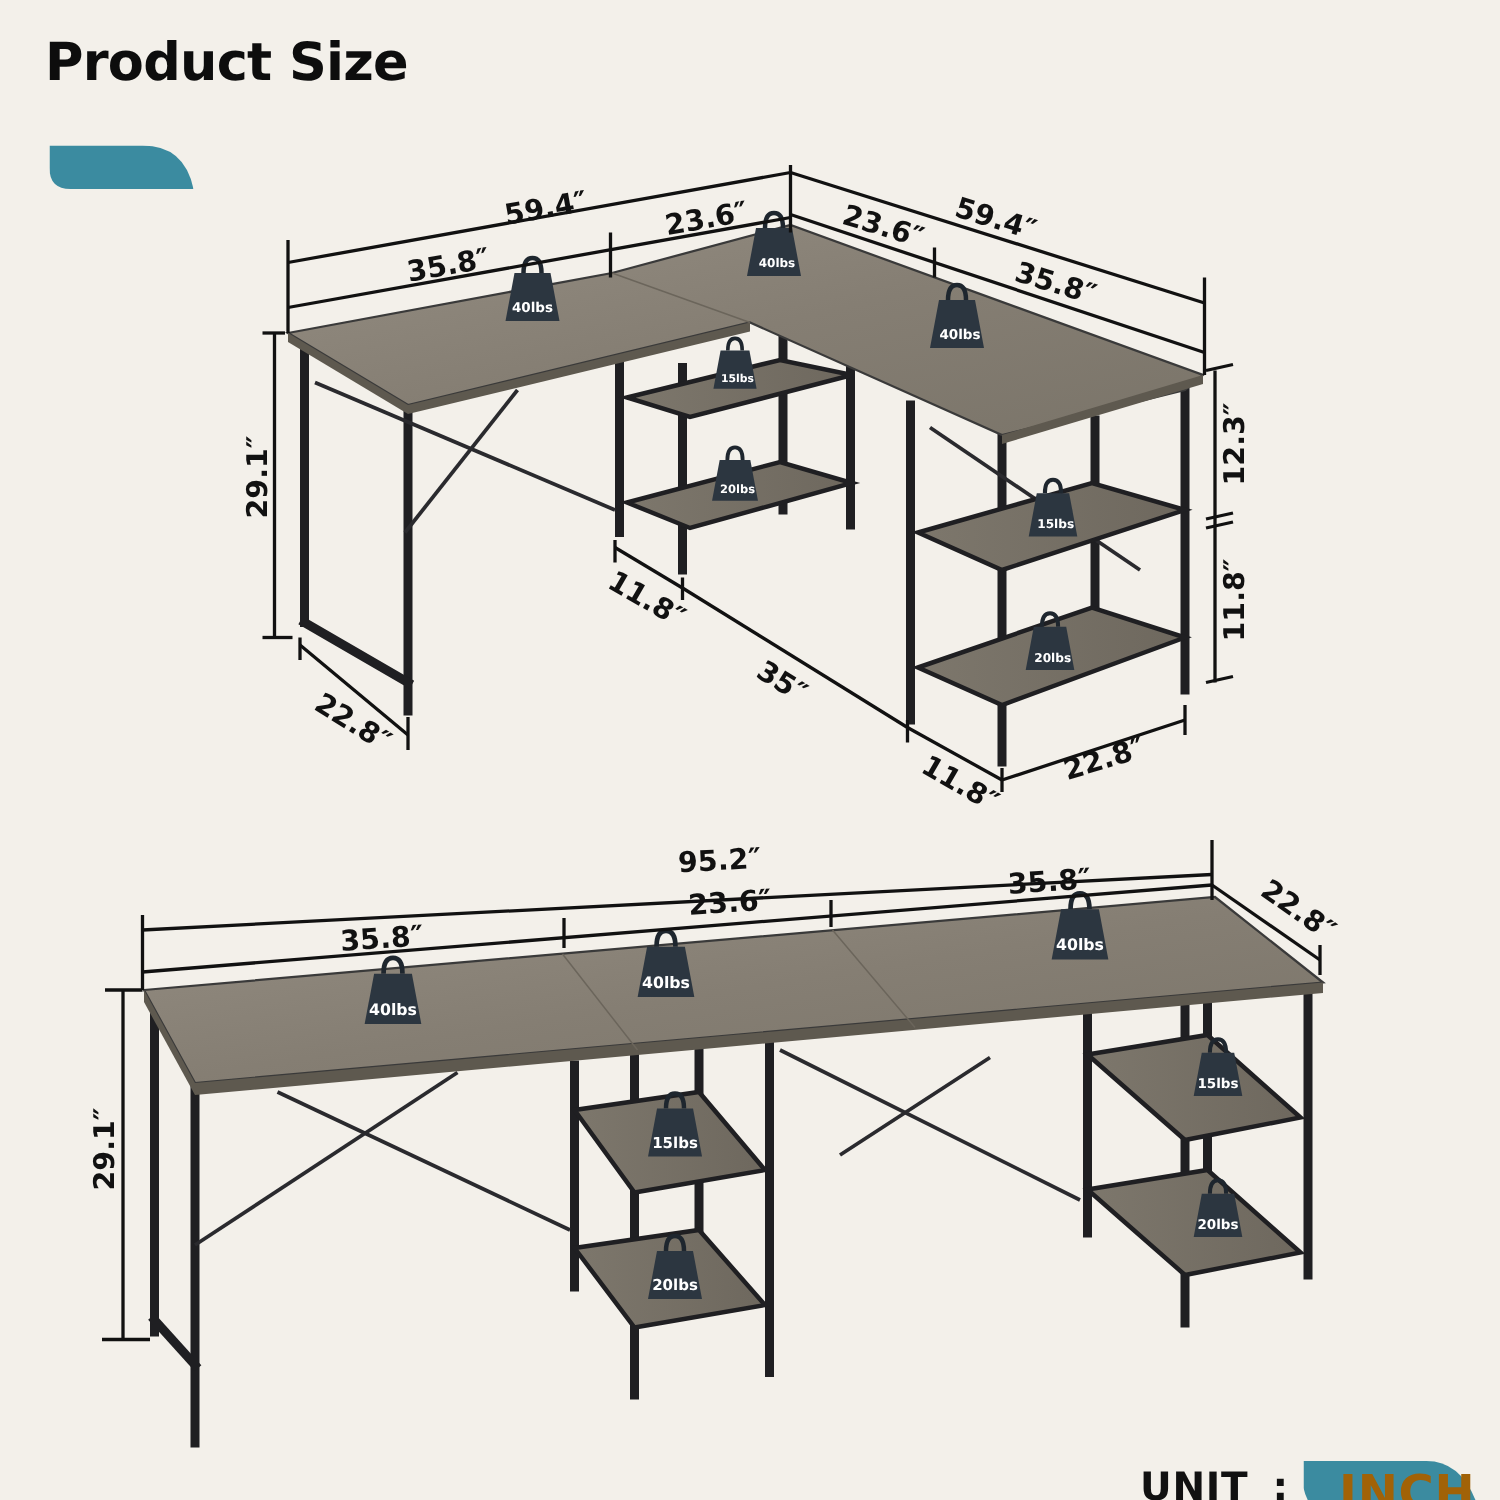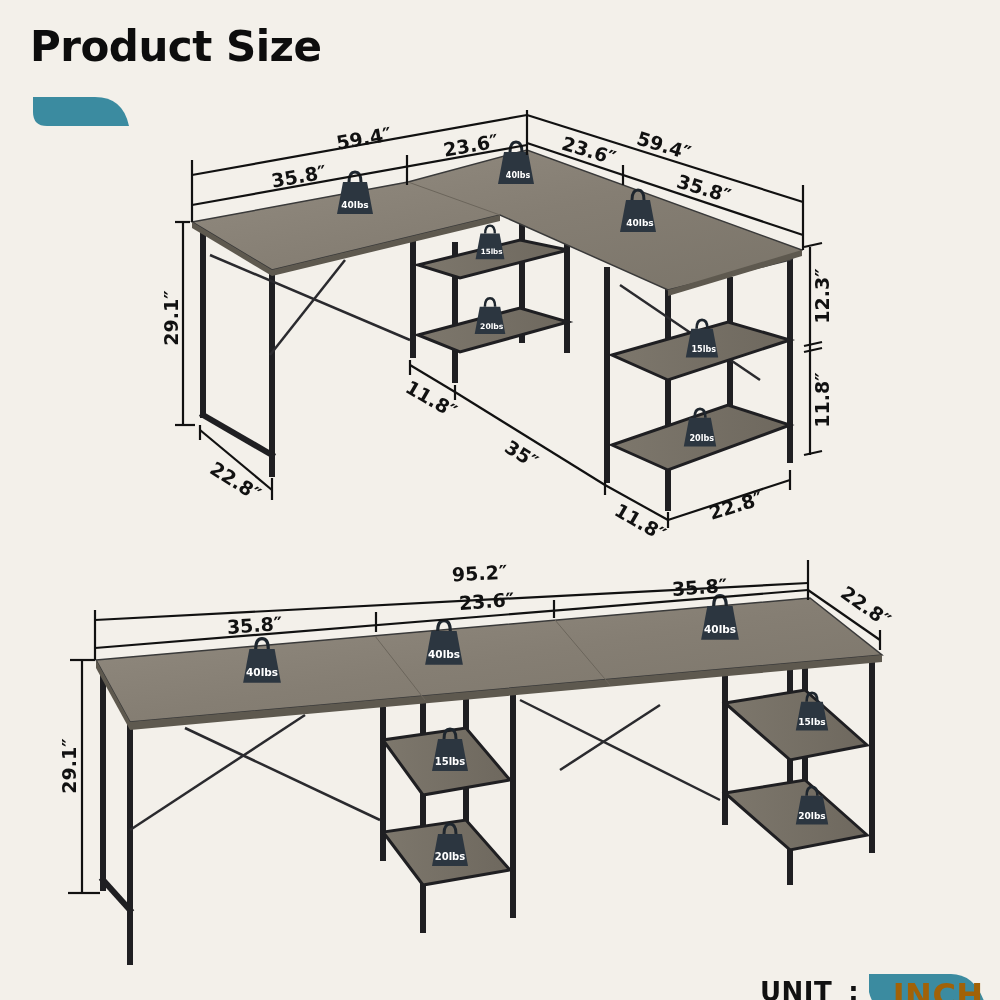--- a/index.html
+++ b/index.html
@@ -1,18 +1,18 @@
 <!DOCTYPE html>
 <html><head>
 <meta charset="utf-8">
 <style>
   html, body { margin:0; padding:0; }
   body { width:1000px; height:1000px; background:#f3f0ea; position:relative; overflow:hidden;
          font-family:"DejaVu Sans", "Liberation Sans", sans-serif; }
-  .title { position:absolute; left:30px; top:22px; font-size:42px; font-weight:bold; color:#0d0d0d; letter-spacing:-0.5px; }
+  .title { position:absolute; left:30px; top:22px; font-size:35px; font-weight:bold; color:#0d0d0d; letter-spacing:-0.5px; }
   .accent { position:absolute; left:33px; top:97px; width:96px; height:29px; }
   svg.stage { position:absolute; left:0; top:0; }
   .dim { font-family:"DejaVu Sans", sans-serif; font-weight:bold; font-size:19px; fill:#111; }
   .wlabel { font-family:"DejaVu Sans", sans-serif; font-weight:bold; fill:#fff; }
   .unit { position:absolute; left:760px; top:974px; display:flex; align-items:center; }
   .unit-label { font-size:26px; font-weight:bold; color:#111; letter-spacing:0.5px; }
   .unit-colon { font-size:26px; font-weight:bold; color:#111; margin:0 10px 0 16px; }
   .unit-pill { position:relative; width:118px; height:36px; }
   .unit-pill svg { position:absolute; left:0; top:0; }
   .unit-pill span { position:absolute; left:24px; top:2px; font-size:32px; color:#a16207; font-weight:bold; letter-spacing:0.5px; }

